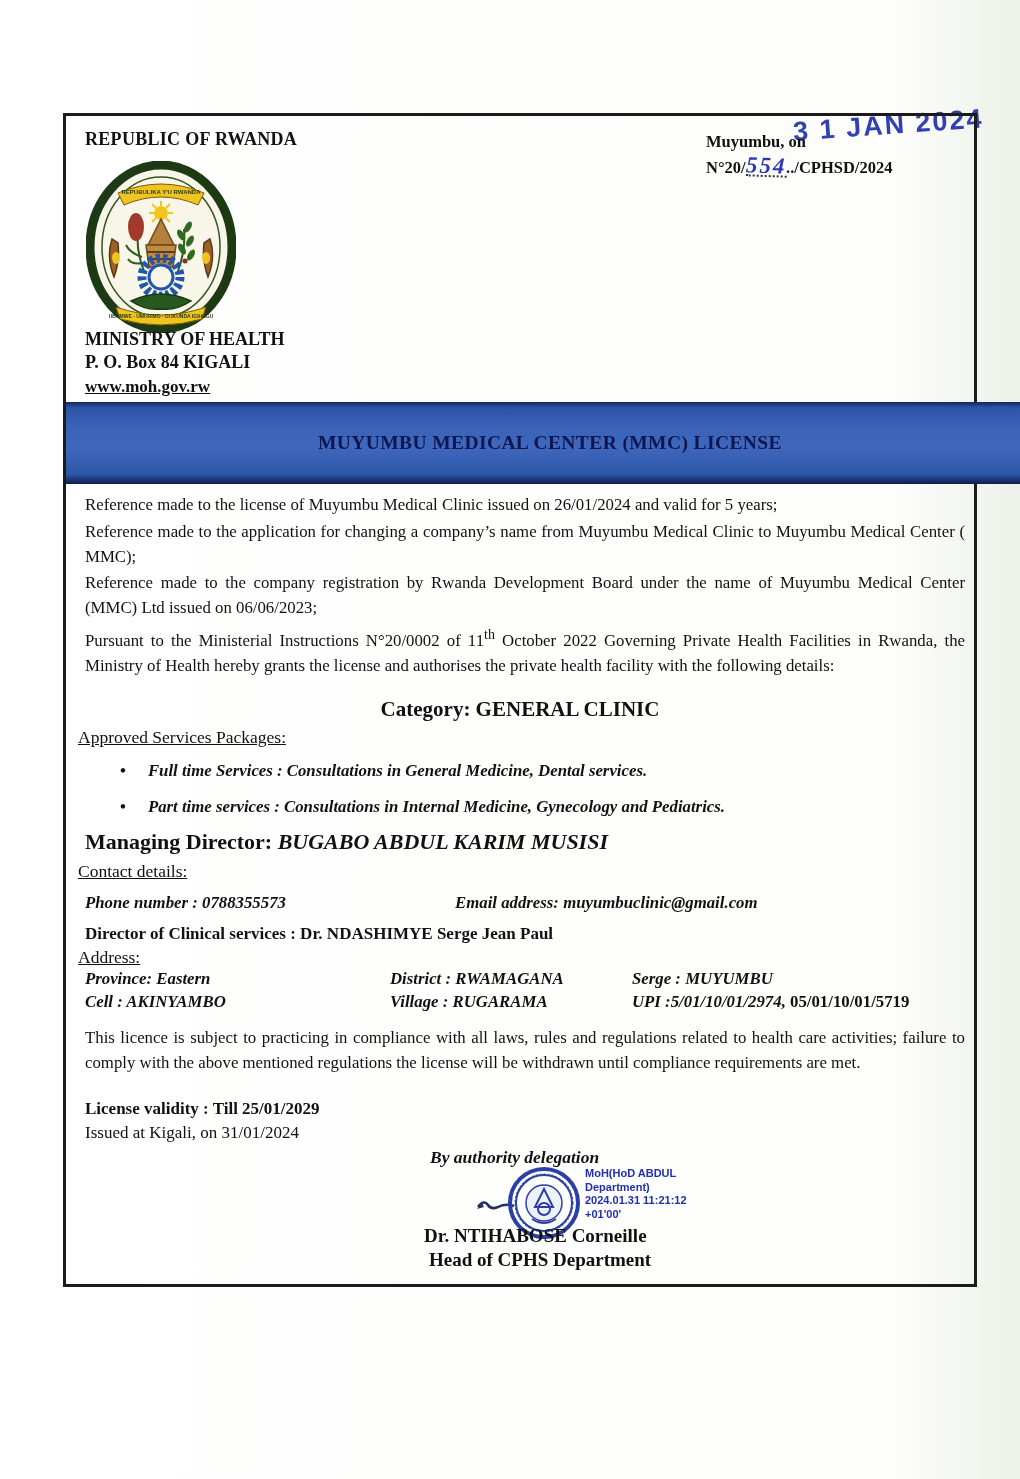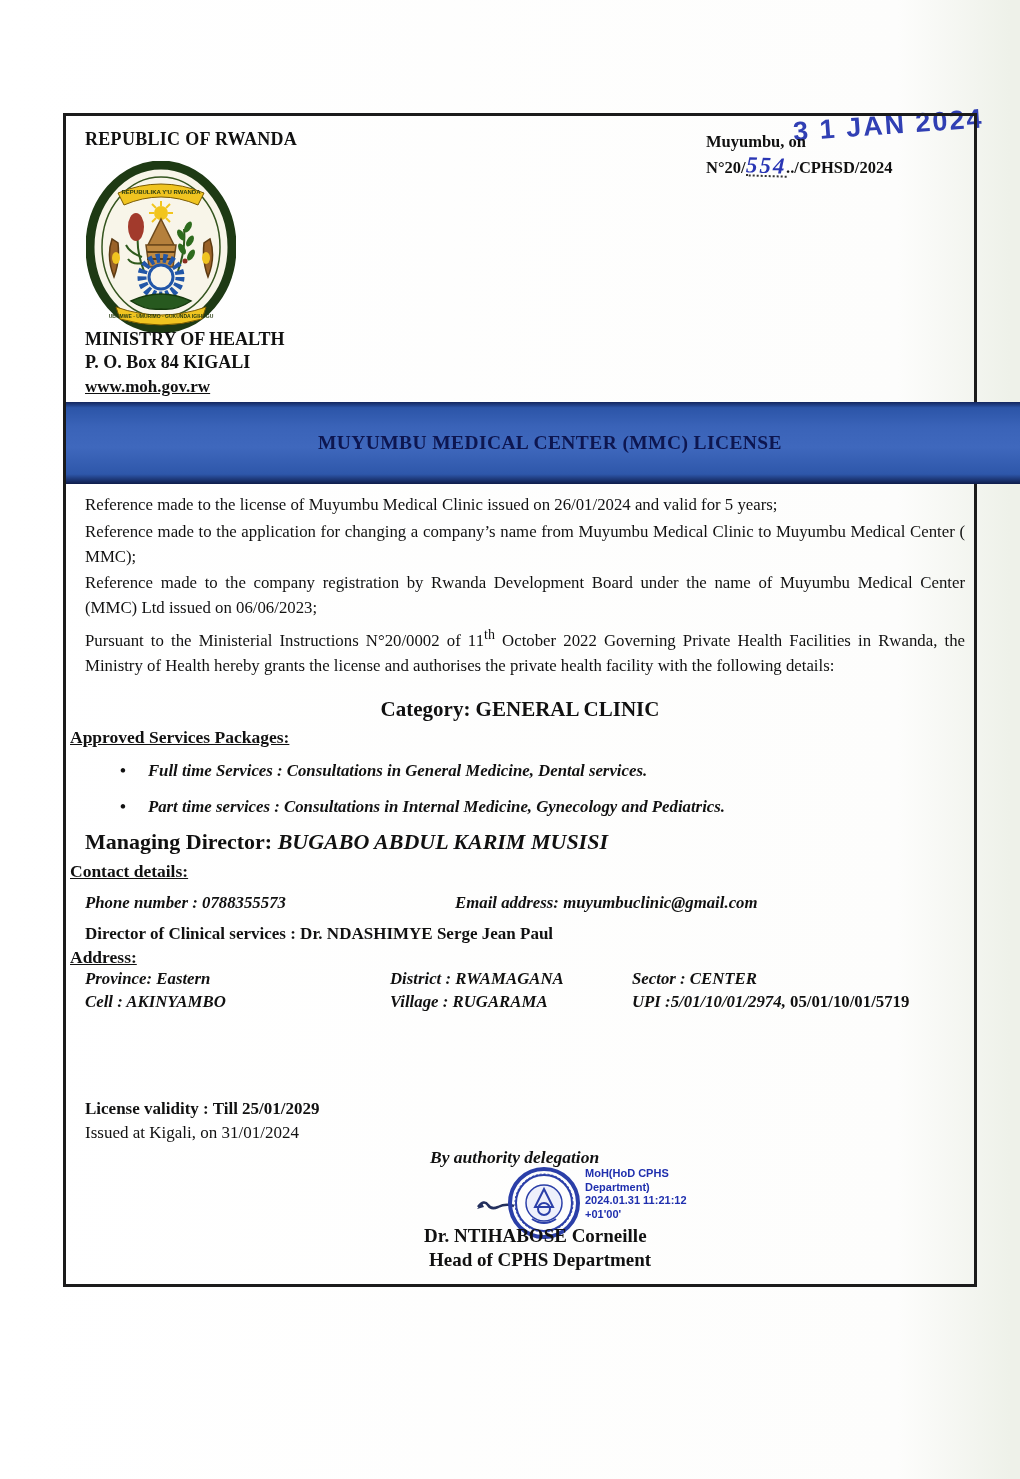--- a/index.html
+++ b/index.html
@@ -32,21 +32,21 @@
   .website{left:85px;top:377px;font-size:17px;font-weight:bold;text-decoration:underline;}
   .banner{
     left:66px;top:402px;width:968px;height:82px;
     background:linear-gradient(180deg,#13265e 0%,#2c55a8 7%,#3a63b8 30%,#3f68bd 55%,#2e57aa 88%,#0e1c4a 100%);
     display:flex;align-items:center;justify-content:center;
   }
   .banner-title{font-size:19.5px;font-weight:bold;color:#0d1650;letter-spacing:.4px;}
   .para{left:85px;width:880px;font-size:16.8px;line-height:25px;text-align:justify;}
   .one-line{white-space:nowrap;text-align:left;}
   .category{left:66px;top:697px;width:908px;text-align:center;font-size:21px;font-weight:bold;}
-  .secthead{left:70px;font-size:17.5px;font-weight:bold;text-decoration:underline;}
+  .secthead{left:78px;font-size:17.5px;font-weight:normal;text-decoration:underline;}
   .bullet{left:120px;width:820px;font-size:16.8px;font-style:italic;font-weight:600;}
   .bullet::before{content:"\2022";font-style:normal;font-weight:bold;margin-right:22px;}
   .mgline{left:85px;top:829px;font-size:22px;}
   .ital-val{font-style:italic;font-weight:600;}
   .contact-row{font-size:16.8px;font-style:italic;font-weight:600;}
   .director{left:85px;top:924px;font-size:17px;font-weight:bold;}
   .addr-col{font-size:16.8px;font-style:italic;font-weight:600;white-space:nowrap;}
   .upibold{font-style:normal;font-weight:bold;}
   .validity{left:85px;top:1099px;font-size:17px;font-weight:bold;}
   .issued{left:85px;top:1123px;font-size:17px;text-align:right;}
@@ -158,48 +158,49 @@
 
   <div class="abs contact-row" style="left:85px;top:893px;">Phone number  : 0788355573</div>
   <div class="abs contact-row" style="left:455px;top:893px;">Email address: muyumbuclinic@gmail.com</div>
 
   <div class="abs director">Director of  Clinical  services :  Dr. NDASHIMYE Serge Jean Paul</div>
 
   <div class="abs secthead" style="top:947px;">Address:</div>
 
   <div class="abs addr-col" style="left:85px;top:969px;">Province:  Eastern</div>
   <div class="abs addr-col" style="left:390px;top:969px;">District : RWAMAGANA</div>
-  <div class="abs addr-col" style="left:632px;top:969px;">Sector : CENTER</div>
+  <div class="abs addr-col" style="left:632px;top:969px;">Serge : MUYUMBU</div>
 
   <div class="abs addr-col" style="left:85px;top:992px;">Cell : AKINYAMBO</div>
   <div class="abs addr-col" style="left:390px;top:992px;">Village : RUGARAMA</div>
   <div class="abs addr-col" style="left:632px;top:992px;text-align:center;">
     <span>UPI  :5/01/10/01/2974,</span><span class="upibold"> 05/01/10/01/5719</span>
   </div>
 
+  <div class="abs para" style="top:1025px;">This licence is subject to practicing in compliance with all laws, rules and regulations related to health care activities; failure to comply with the above mentioned regulations the license will be withdrawn until compliance requirements are met.</div>
 
   <div class="abs validity">License validity : Till 25/01/2029</div>
   <div class="abs issued">Issued at Kigali, on 31/01/2024</div>
 
   <div class="abs byauth">By authority delegation</div>
 
   <svg class="abs" style="left:472px;top:1163px;" width="115" height="82" viewBox="0 0 115 82">
     <path d="M6 44 q6 -8 10 -2 q3 5 10 2 q8 -4 16 -1" fill="none" stroke="#24305e" stroke-width="2.5"></path>
     <path d="M10 40 l-5 6 l7 -2 Z" fill="#24305e"></path>
     <circle cx="72" cy="40" r="34" fill="none" stroke="#2b3fa8" stroke-width="4"></circle>
     <circle cx="72" cy="40" r="28" fill="none" stroke="#2b3fa8" stroke-width="2"></circle>
     <circle cx="72" cy="40" r="29" fill="none" stroke="#2b3fa8" stroke-width="1" stroke-dasharray="2 2"></circle>
     <circle cx="72" cy="40" r="18" fill="#eef0fb" stroke="#2b3fa8" stroke-width="1.5"></circle>
     <path d="M72 26 l9 18 l-18 0 Z" fill="none" stroke="#2b3fa8" stroke-width="2"></path>
     <circle cx="72" cy="46" r="6" fill="none" stroke="#2b3fa8" stroke-width="2"></circle>
     <path d="M60 56 q12 8 24 0" fill="none" stroke="#2b3fa8" stroke-width="2"></path>
   </svg>
 
   <div class="abs sigtext">
-    <div>MoH(HoD CPHS</div>
+    <div>MoH(HoD ABDUL</div>
     <div>Department)</div>
     <div>2024.01.31 11:21:12</div>
     <div>+01'00'</div>
   </div>
 
   <div class="abs signame">Dr. NTIHABOSE Corneille</div>
   <div class="abs sigtitle">Head of CPHS Department</div>
 
 </div>
 

